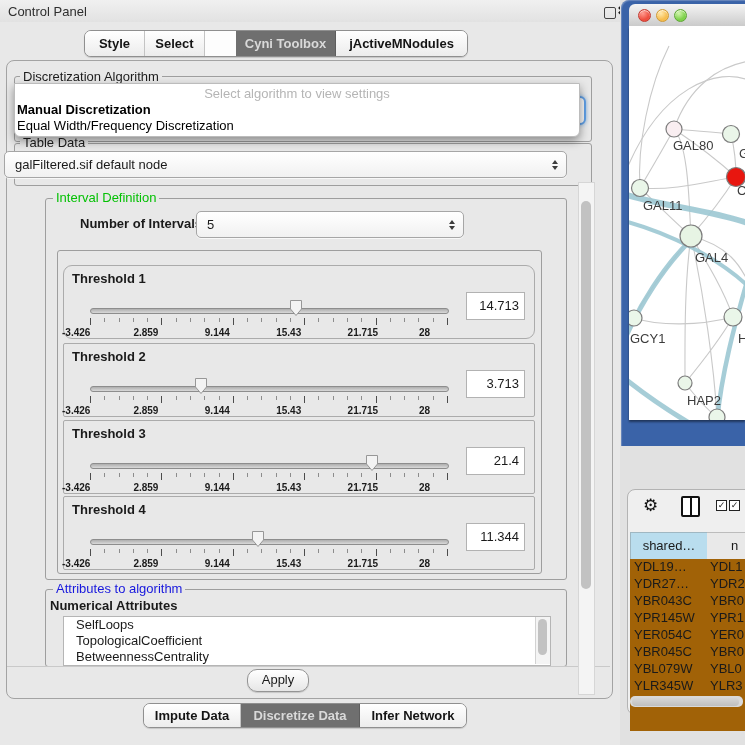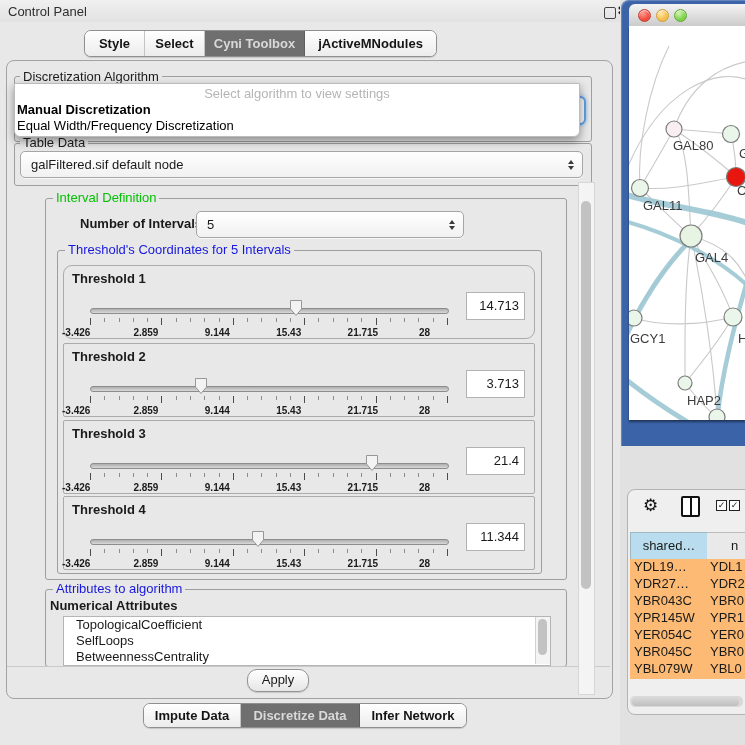--- a/index.html
+++ b/index.html
@@ -69,21 +69,21 @@
   .tp-header{left:620px;top:454px;width:125px;height:30px;background:#e8e8e8;border-top:1px solid #c6c6c6;}
   .tp-body{left:627px;top:489px;width:118px;height:224px;background:#efefef;border:1px solid #b3b3b3;border-radius:8px 0 0 8px;}
   .gear{font-family:"DejaVu Sans",sans-serif;font-size:17px;color:#111;}
   .colic{width:15px;height:17px;border:2px solid #111;border-radius:2px;background:#fff;}
   .colic div{position:absolute;left:6.5px;top:0;width:2px;height:17px;background:#111;}
   .cb{position:absolute;width:9px;height:9px;border:1.5px solid #222;background:#fff;font-size:9px;line-height:9px;text-align:center;font-family:"DejaVu Sans",sans-serif;}
   .thead1{left:630px;top:532px;width:76px;height:26px;background:#b9ddee;border:1px solid #9fb7c2;
           text-align:center;line-height:26px;}
   .thead2{left:707px;top:532px;width:38px;height:26px;background:#e9e9e9;border:1px solid #bcbcbc;border-left:none;
           line-height:26px;padding-left:24px;}
-  .tablebody{left:630px;top:559px;width:115px;height:120px;background:#fdba74;overflow:hidden;}
+  .tablebody{left:630px;top:559px;width:115px;height:172px;background:#a16207;overflow:hidden;}
   .trow{height:17px;display:flex;}
   .trow .c1{width:72px;padding-left:4px;}
   .trow .c2{padding-left:4px;}
   .hsb-track{left:630px;top:696px;width:113px;height:11px;background:#d9d9d9;border-radius:5px;}
   .hsb-thumb{left:632px;top:697.5px;width:107px;height:8px;background:#c7cdd2;border-radius:4px;background:linear-gradient(#d6d6d6,#bfbfbf);}
   svg text{font-family:"Liberation Sans",sans-serif;}
 </style>
 </head>
 <body>
 
@@ -95,21 +95,21 @@
     <span class="abs close-ic">✖</span>
   </div>
 
   <div class="abs seg" style="left:84px;top:30px;height:25px;">
     <div class="s" style="width:59px;">
         <span>Style</span>
       </div>
     <div class="s" style="width:59px;">
         <span>Select</span>
       </div>
-    <div class="s sel" style="width:99px;">
+    <div class="s sel" style="width:99px;margin-left:31px;">
         <span>Cyni Toolbox</span>
       </div>
     <div class="s" style="width:131px;">
         <span>jActiveMNodules</span>
       </div>
   </div>
 
   <div class="abs mainpanel"></div>
 
   <div class="abs group" style="left:14px;top:76px;width:576px;height:64px;"></div>
@@ -117,41 +117,40 @@
   <div class="abs focusring"></div>
 
   <div class="abs popup">
     <div class="prompt">Select algorithm to view settings</div>
     <div class="it1">Manual Discretization</div>
     <div class="it2">Equal Width/Frequency Discretization</div>
   </div>
 
   <div class="abs group" style="left:14px;top:143px;width:576px;height:41px;"></div>
   <span class="abs glabel dark" style="left:20px;top:136px;">Table Data</span>
-  <div class="abs combo" style="left:20px;top:151px;width:561px;height:25px;">
+  <div class="abs combo" style="left:4px;top:151px;width:561px;height:25px;">
     <span class="val">galFiltered.sif default node</span>
     <span class="arrows">
         <span class="arr-up"></span>
         <span class="arr-dn"></span>
       </span>
   </div>
 
   <div class="abs group" style="left:45px;top:198px;width:520px;height:380px;"></div>
   <span class="abs glabel green" style="left:53px;top:191px;">Interval Definition</span>
   <span class="abs" style="left:80px;top:216px;font-weight:bold;">Number of Intervals</span>
   <div class="abs combo" style="left:196px;top:211px;width:266px;height:25px;">
     <span class="val">5</span>
     <span class="arrows">
         <span class="arr-up"></span>
         <span class="arr-dn"></span>
       </span>
   </div>
 
   <div class="abs group" style="left:57px;top:250px;width:483px;height:322px;"></div>
-  <span class="abs glabel blue" style="left:65px;top:243px;">Threshold's Coordinates for 5 Intervals</span>
 
   <div class="abs tbox" style="left:63px;top:265px;border-radius:9px;">
     <div class="tlabel">Threshold 1</div>
     <div class="slider-area">
         <div class="track" style="left: 26px; width: 357px;"></div>
         <div class="tick major" style="left: 26px;"></div>
         <div class="ticklabel" style="left: -2px;">-3.426</div>
         <div class="tick minor" style="left: 40.28px;"></div>
         <div class="tick minor" style="left: 54.56px;"></div>
         <div class="tick minor" style="left: 68.84px;"></div>
@@ -312,22 +311,22 @@
             <path d="M1.5,1.5 h11 v8.5 l-5.5,6.5 l-5.5,-6.5 z" fill="#f3f3f3" stroke="#979797"></path>
           </svg></div>
       </div>
     <div class="tvalue">11.344</div>
   </div>
 
   <div class="abs group" style="left:45px;top:589px;width:520px;height:76px;"></div>
   <span class="abs glabel blue" style="left:53px;top:582px;">Attributes to algorithm</span>
   <span class="abs" style="left:50px;top:598px;font-weight:bold;">Numerical Attributes</span>
   <div class="abs listbox">
+    <div class="li">SelfLoops</div>
     <div class="li">TopologicalCoefficient</div>
-    <div class="li">SelfLoops</div>
     <div class="li">BetweennessCentrality</div>
   </div>
   <div class="abs vsb-track" style="left:535px;top:617px;width:14px;height:47px;">
     <div class="vsb-thumb" style="position:absolute;left:2px;top:2px;width:9px;height:36px;"></div>
   </div>
 
   <div class="abs sep"></div>
   <div class="abs applybtn">Apply</div>
 
   <div class="abs vsb-track" style="left:578px;top:182px;width:15px;height:511px;border:1px solid #d6d6d6;">

